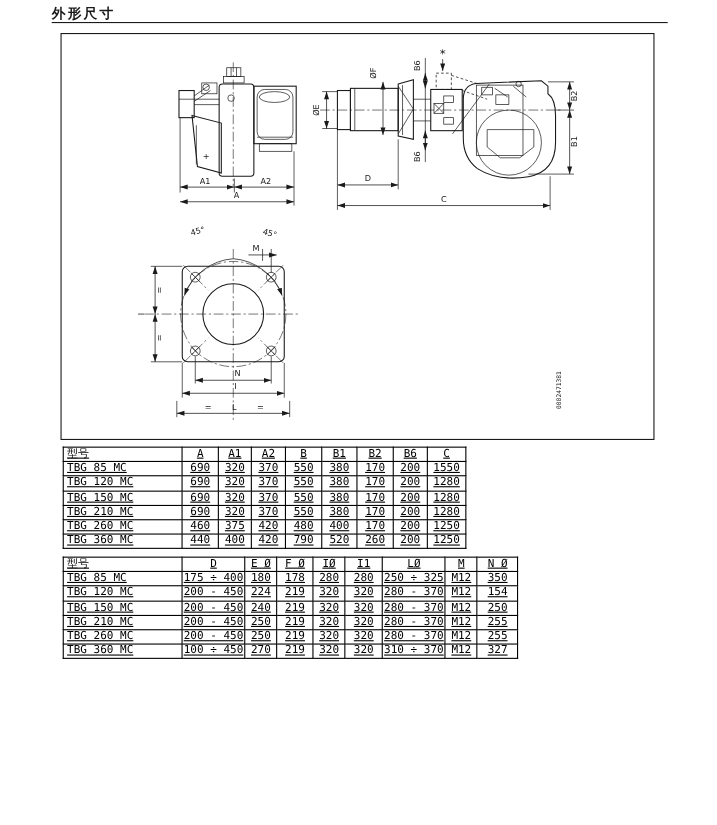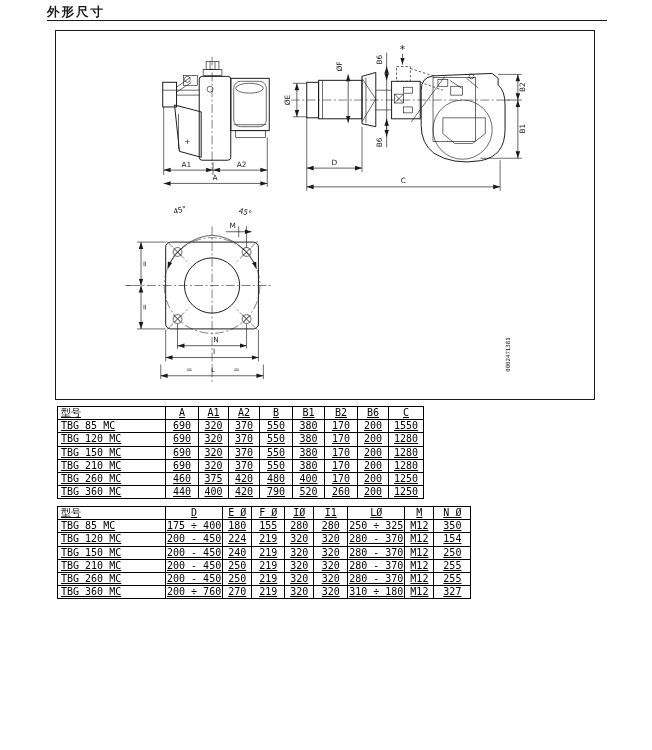--- a/index.html
+++ b/index.html
@@ -346,21 +346,21 @@
           <th>LØ</th>
           <th>M</th>
           <th>N Ø</th>
         </tr>
       </thead>
       <tbody>
         <tr>
           <td>TBG 85 MC</td>
           <td>175 ÷ 400</td>
           <td>180</td>
-          <td>155</td>
+          <td>178</td>
           <td>280</td>
           <td>280</td>
           <td>250 ÷ 325</td>
           <td>M12</td>
           <td>350</td>
         </tr>
         <tr>
           <td>TBG 120 MC</td>
           <td>200 - 450</td>
           <td>224</td>
@@ -399,25 +399,25 @@
           <td>250</td>
           <td>219</td>
           <td>320</td>
           <td>320</td>
           <td>280 - 370</td>
           <td>M12</td>
           <td>255</td>
         </tr>
         <tr>
           <td>TBG 360 MC</td>
-          <td>200 ÷ 760</td>
+          <td>100 ÷ 450</td>
           <td>270</td>
           <td>219</td>
           <td>320</td>
           <td>320</td>
-          <td>310 ÷ 180</td>
+          <td>310 ÷ 370</td>
           <td>M12</td>
           <td>327</td>
         </tr>
       </tbody>
     </table>
 
 </div>
 
 </body></html>

